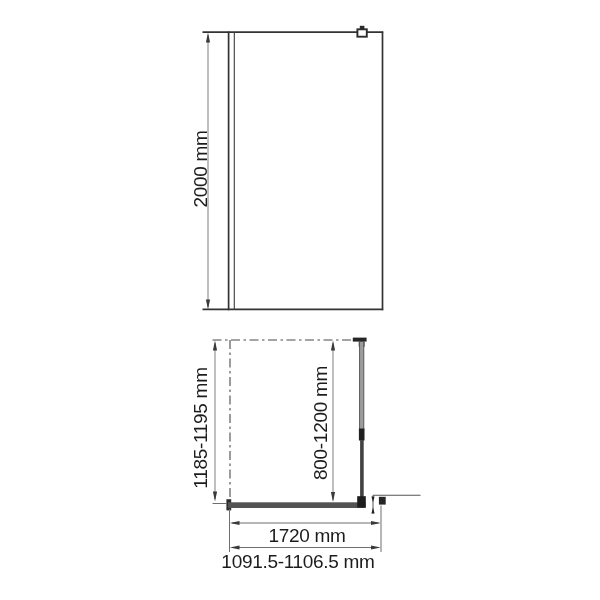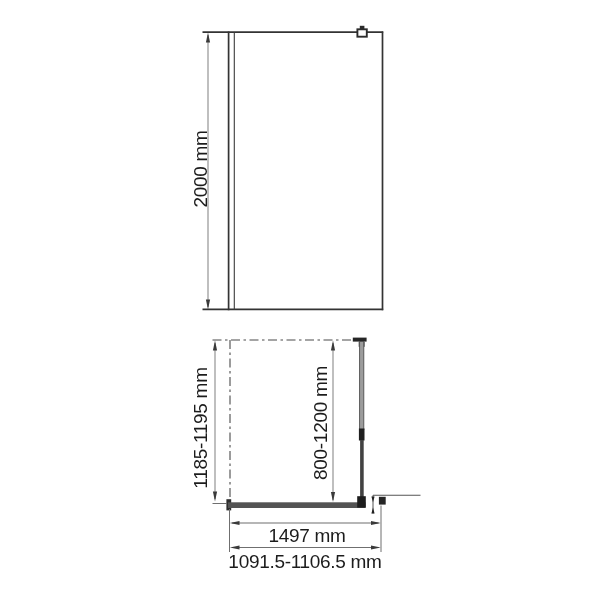--- a/index.html
+++ b/index.html
@@ -114,17 +114,17 @@
     </g>
   </svg>
 
   <div class="dim-label vert" style="left:101px; top:158px;">2000 mm</div>
 
   <div class="dim-label vert" style="left:101px; top:417px;">1185-1195 mm</div>
 
   <div class="dim-label vert" style="left:221px; top:412px;">800-1200 mm</div>
 
 
-  <div class="dim-label" style="left:207px; top:525px; width:200px;">1497 mm</div>
+  <div class="dim-label" style="left:207px; top:525px; width:200px;">1720 mm</div>
 
-  <div class="dim-label" style="left:155px; top:551px; width:300px;">1091.5-1106.5 mm</div>
+  <div class="dim-label" style="left:148px; top:551px; width:300px;">1091.5-1106.5 mm</div>
 
 </div>
 
 </body></html>

